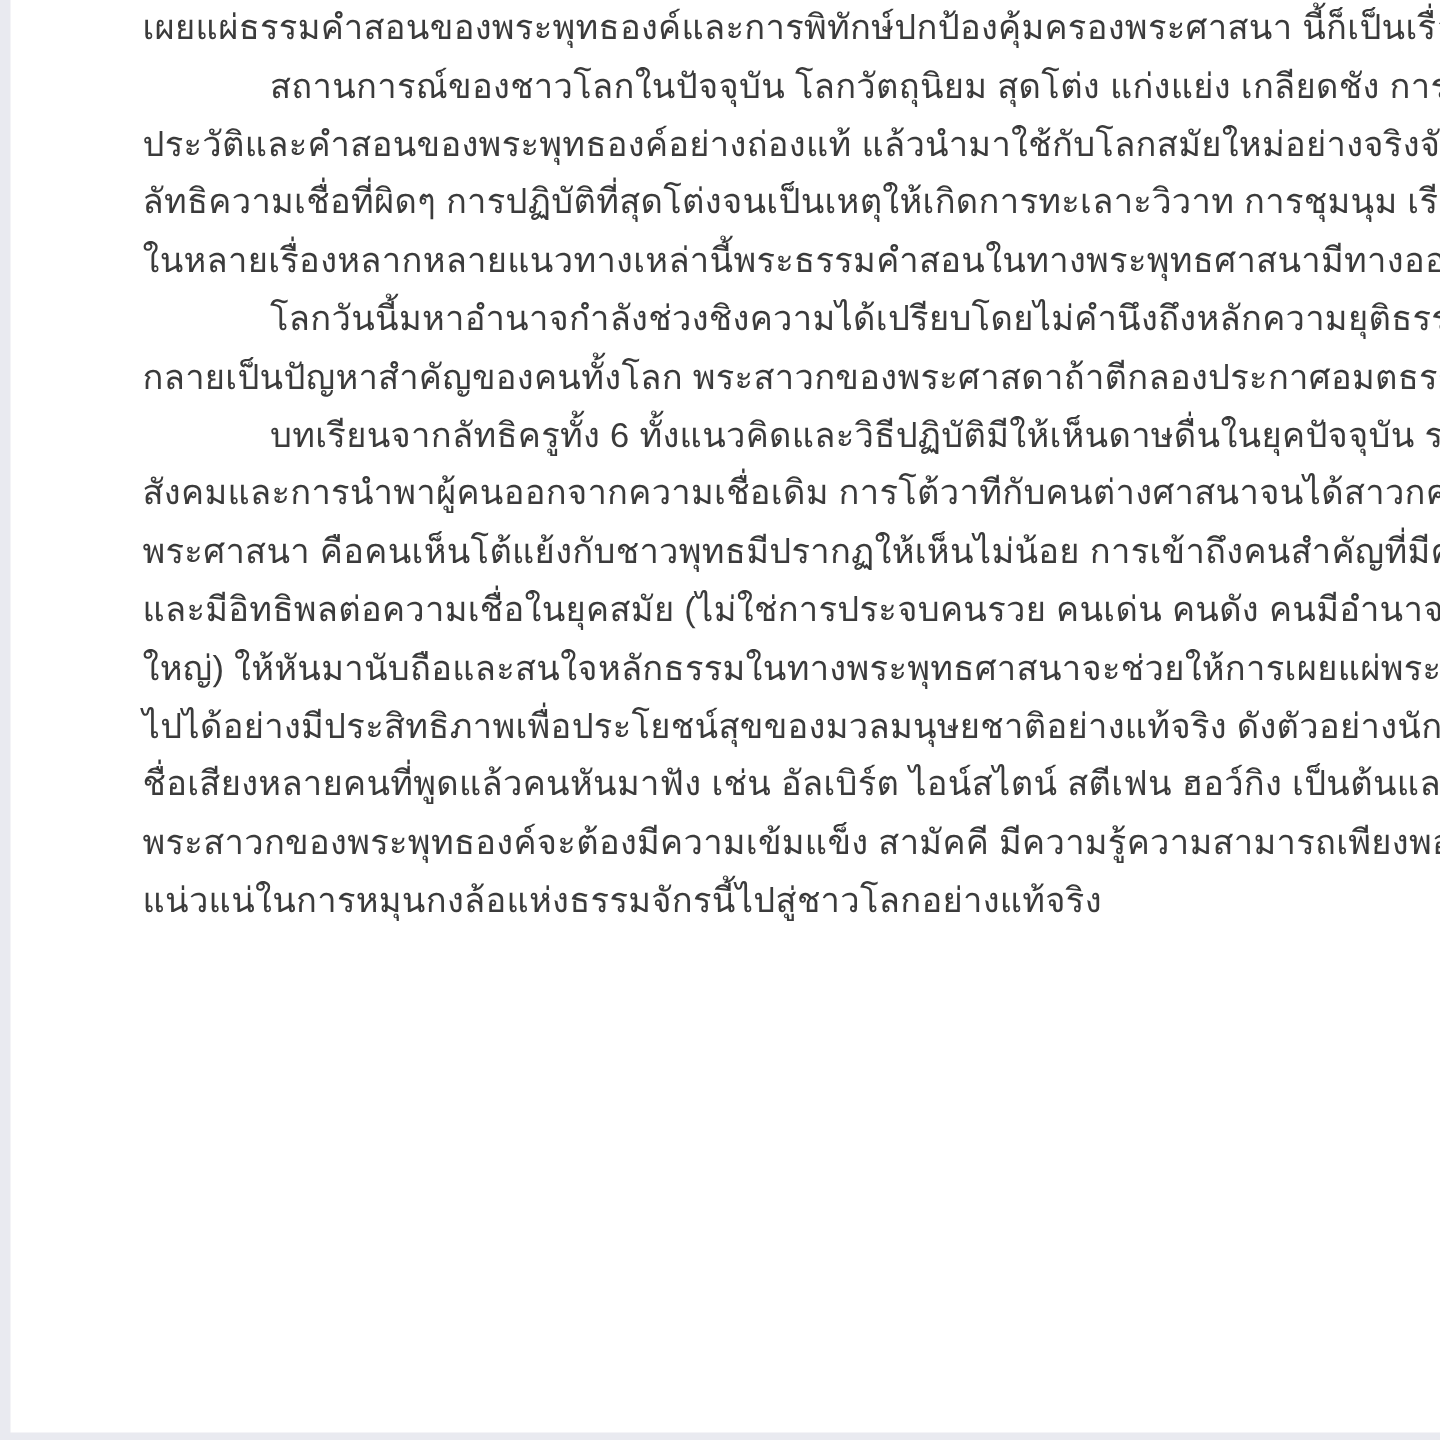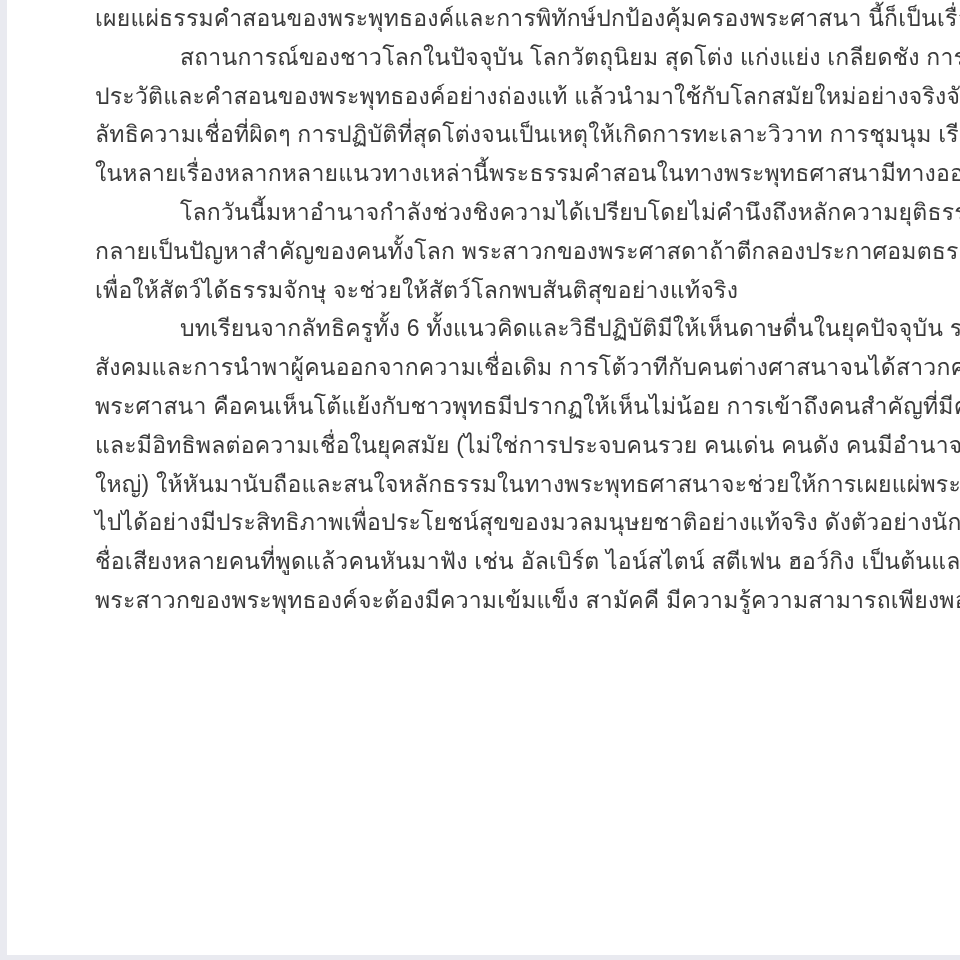--- a/index.html
+++ b/index.html
@@ -60,23 +60,23 @@
   <div class="edge-strip-bottom"></div>
 
   <div class="doc-body">
     <div class="line">เผยแผ่ธรรมคำสอนของพระพุทธองค์และการพิทักษ์ปกป้องคุ้มครองพระศาสนา นี้ก็เป็นเรื่องสำคัญ</div>
     <div class="line indent">สถานการณ์ของชาวโลกในปัจจุบัน โลกวัตถุนิยม สุดโต่ง แก่งแย่ง เกลียดชัง การหันไปศึกษาพุทธ</div>
     <div class="line">ประวัติและคำสอนของพระพุทธองค์อย่างถ่องแท้ แล้วนำมาใช้กับโลกสมัยใหม่อย่างจริงจัง เช่น การต่อสู้กับ</div>
     <div class="line">ลัทธิความเชื่อที่ผิดๆ การปฏิบัติที่สุดโต่งจนเป็นเหตุให้เกิดการทะเลาะวิวาท การชุมนุม เรียกร้องและเข่นฆ่ากัน</div>
     <div class="line">ในหลายเรื่องหลากหลายแนวทางเหล่านี้พระธรรมคำสอนในทางพระพุทธศาสนามีทางออกให้กับสังคม</div>
     <div class="line indent">โลกวันนี้มหาอำนาจกำลังช่วงชิงความได้เปรียบโดยไม่คำนึงถึงหลักความยุติธรรม เศรษฐกิจกำลัง</div>
     <div class="line">กลายเป็นปัญหาสำคัญของคนทั้งโลก พระสาวกของพระศาสดาถ้าตีกลองประกาศอมตธรรมในโลกอันมืด</div>
-    <div class="line">เพื่อให้สัตว์ได้ธรรมจักษุ จะช่วยให้สัตว์โลกพบสันติสุขอย่างแท้จริง</div>
     <div class="line indent">บทเรียนจากลัทธิครูทั้ง 6 ทั้งแนวคิดและวิธีปฏิบัติมีให้เห็นดาษดื่นในยุคปัจจุบัน รวมทั้งการปฏิวัติ</div>
     <div class="line">สังคมและการนำพาผู้คนออกจากความเชื่อเดิม การโต้วาทีกับคนต่างศาสนาจนได้สาวกคนสำคัญมาช่วยเผยแผ่</div>
     <div class="line">พระศาสนา คือคนเห็นโต้แย้งกับชาวพุทธมีปรากฏให้เห็นไม่น้อย การเข้าถึงคนสำคัญที่มีความรู้ความสามารถ</div>
     <div class="line">และมีอิทธิพลต่อความเชื่อในยุคสมัย (ไม่ใช่การประจบคนรวย คนเด่น คนดัง คนมีอำนาจและละเลยคนส่วน</div>
     <div class="line">ใหญ่) ให้หันมานับถือและสนใจหลักธรรมในทางพระพุทธศาสนาจะช่วยให้การเผยแผ่พระพุทธศาสนาเดินหน้า</div>
     <div class="line">ไปได้อย่างมีประสิทธิภาพเพื่อประโยชน์สุขของมวลมนุษยชาติอย่างแท้จริง ดังตัวอย่างนักวิทยาศาสตร์ที่มี</div>
     <div class="line">ชื่อเสียงหลายคนที่พูดแล้วคนหันมาฟัง เช่น อัลเบิร์ต ไอน์สไตน์ สตีเฟน ฮอว์กิง เป็นต้นและในขณะเดียวกัน</div>
     <div class="line">พระสาวกของพระพุทธองค์จะต้องมีความเข้มแข็ง สามัคคี มีความรู้ความสามารถเพียงพอและมีปณิธาน</div>
+    <div class="line">แน่วแน่ในการหมุนกงล้อแห่งธรรมจักรนี้ไปสู่ชาวโลกอย่างแท้จริง</div>
   </div>
 </div>
 
 </body></html>

